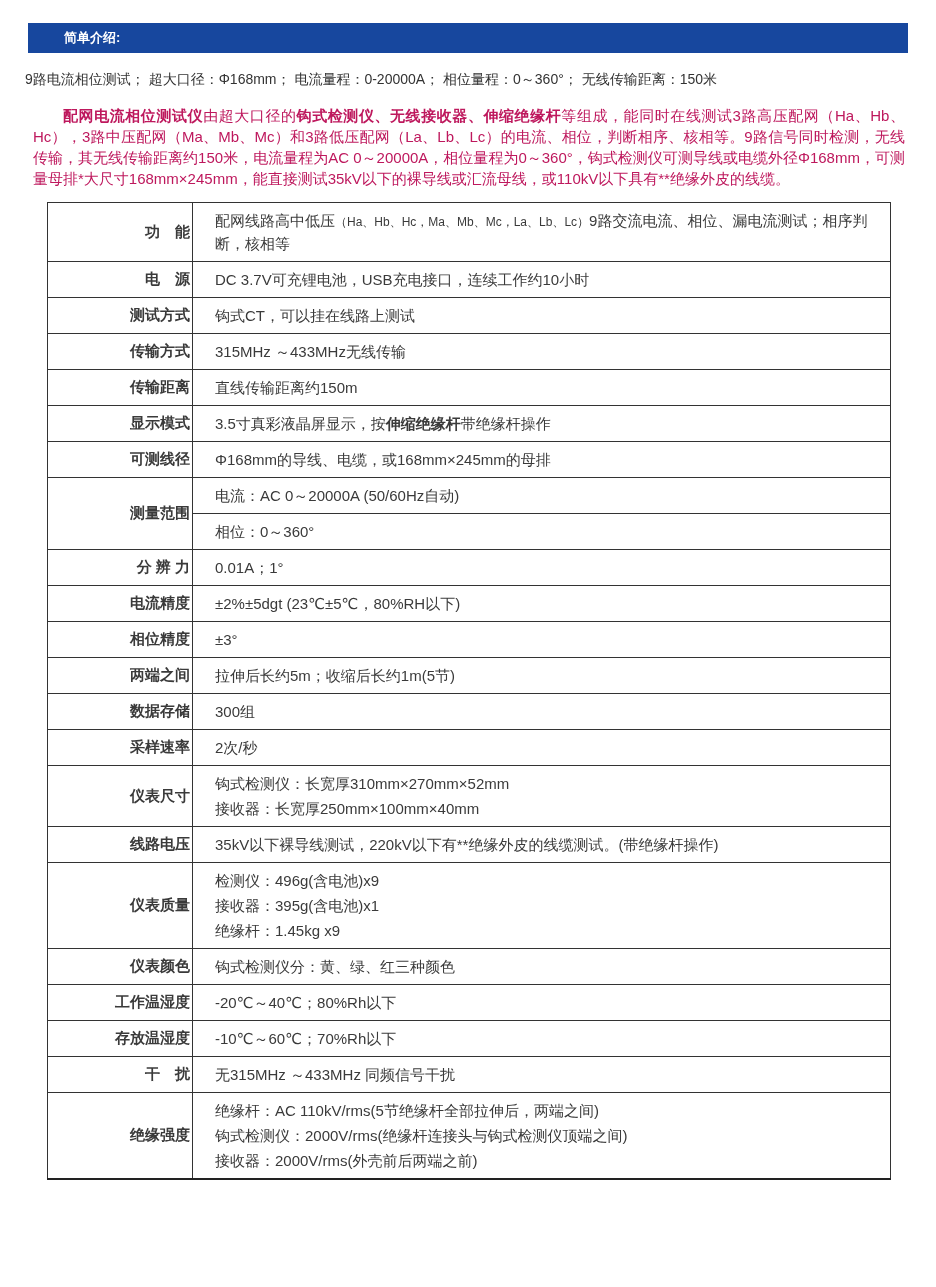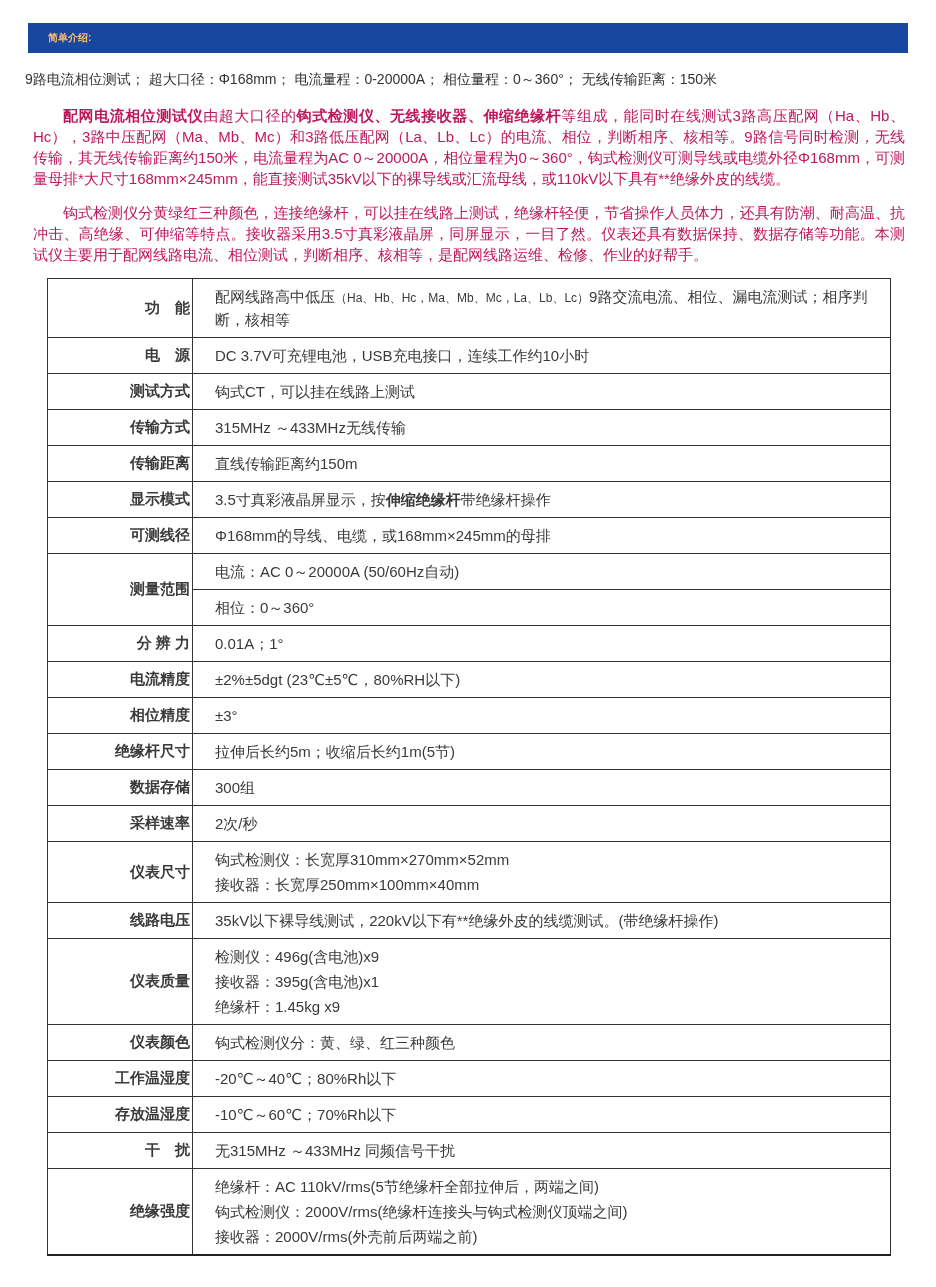--- a/index.html
+++ b/index.html
@@ -4,22 +4,22 @@
 <style>
   html,body{margin:0;padding:0;background:#ffffff;}
   body{
     width:936px;min-height:1287px;
     font-family:"Liberation Sans","DejaVu Sans",sans-serif;
     color:#333333;
     -webkit-font-smoothing:antialiased;
   }
   .content{padding:0 28px 24px 28px;box-sizing:border-box;width:936px;}
   .section-bar{
-    margin-top:23px;height:30px;background:#17479e;color:#fdba74;
-    font-size:10px;font-weight:bold;line-height:30px;padding-left:20px;
+    margin-top:23px;height:30px;background:#17479e;color:#ffffff;
+    font-size:13px;font-weight:bold;line-height:30px;padding-left:36px;
     box-sizing:border-box;
   }
   .section-bar.second{margin-top:18px;}
   .brief-line{
     margin:15px 0 0 -3px;font-size:14px;line-height:22px;color:#333333;
     white-space:nowrap;
   }
   .paras{margin:15px 0 0 5px;width:872px;}
   .paras p{
     margin:0 0 13px 0;font-size:15px;line-height:21px;color:#be185d;
@@ -50,21 +50,20 @@
 
   <div class="section-bar">
     <span>简单介绍:</span>
   </div>
 
   <div class="brief-line">9路电流相位测试； 超大口径：Φ168mm； 电流量程：0-20000A； 相位量程：0～360°； 无线传输距离：150米</div>
 
 
   <div class="paras">
       <p><span class="seg-b">配网电流相位测试仪</span><span>由超大口径的</span><span class="seg-b">钩式检测仪、无线接收器、伸缩绝缘杆</span><span>等组成，能同时在线测试3路高压配网（Ha、Hb、Hc），3路中压配网（Ma、Mb、Mc）和3路低压配网（La、Lb、Lc）的电流、相位，判断相序、核相等。9路信号同时检测，无线传输，其无线传输距离约150米，电流量程为AC 0～20000A，相位量程为0～360°，钩式检测仪可测导线或电缆外径Φ168mm，可测量母排*大尺寸168mm×245mm，能直接测试35kV以下的裸导线或汇流母线，或110kV以下具有**绝缘外皮的线缆。</span></p>
-      <p><span>钩式检测仪分黄绿红三种颜色，连接绝缘杆，可以挂在线路上测试，绝缘杆轻便，节省操作人员体力，还具有防潮、耐高温、抗冲击、高绝缘、可伸缩等特点。接收器采用3.5寸真彩液晶屏，同屏显示，一目了然。仪表还具有数据保持、数据存储等功能。本测试仪主要用于配网线路电流、相位测试，判断相序、核相等，是配网线路运维、检修、作业的好帮手。</span></p>
     </div>
 
   <table class="spec">
     <tbody>
         <tr>
           <td class="label" rowspan="1">功　能</td>
           <td class="value">
             <p><span>配网线路高中低压</span><span class="seg-s">（Ha、Hb、Hc，Ma、Mb、Mc，La、Lb、Lc）</span><span>9路交流电流、相位、漏电流测试；相序判断，核相等</span></p>
           </td>
         </tr>
@@ -127,21 +126,21 @@
             <p><span>±2%±5dgt (23℃±5℃，80%RH以下)</span></p>
           </td>
         </tr>
         <tr>
           <td class="label" rowspan="1">相位精度</td>
           <td class="value">
             <p><span>±3°</span></p>
           </td>
         </tr>
         <tr>
-          <td class="label" rowspan="1">绝缘杆尺寸</td>
+          <td class="label" rowspan="1">两端之间</td>
           <td class="value">
             <p><span>拉伸后长约5m；收缩后长约1m(5节)</span></p>
           </td>
         </tr>
         <tr>
           <td class="label" rowspan="1">数据存储</td>
           <td class="value">
             <p><span>300组</span></p>
           </td>
         </tr>

